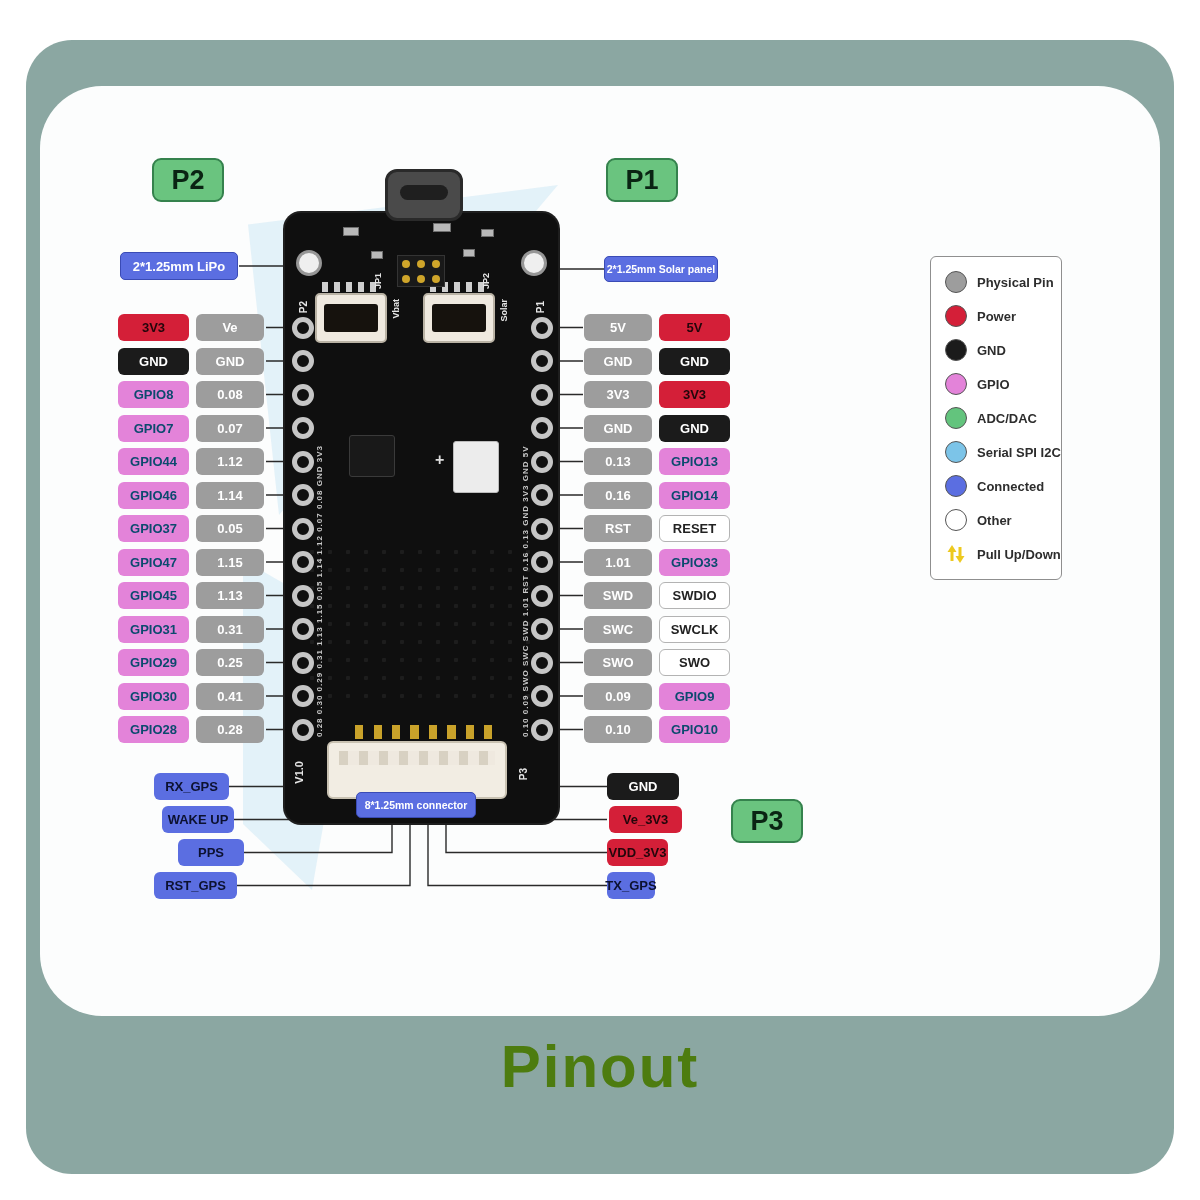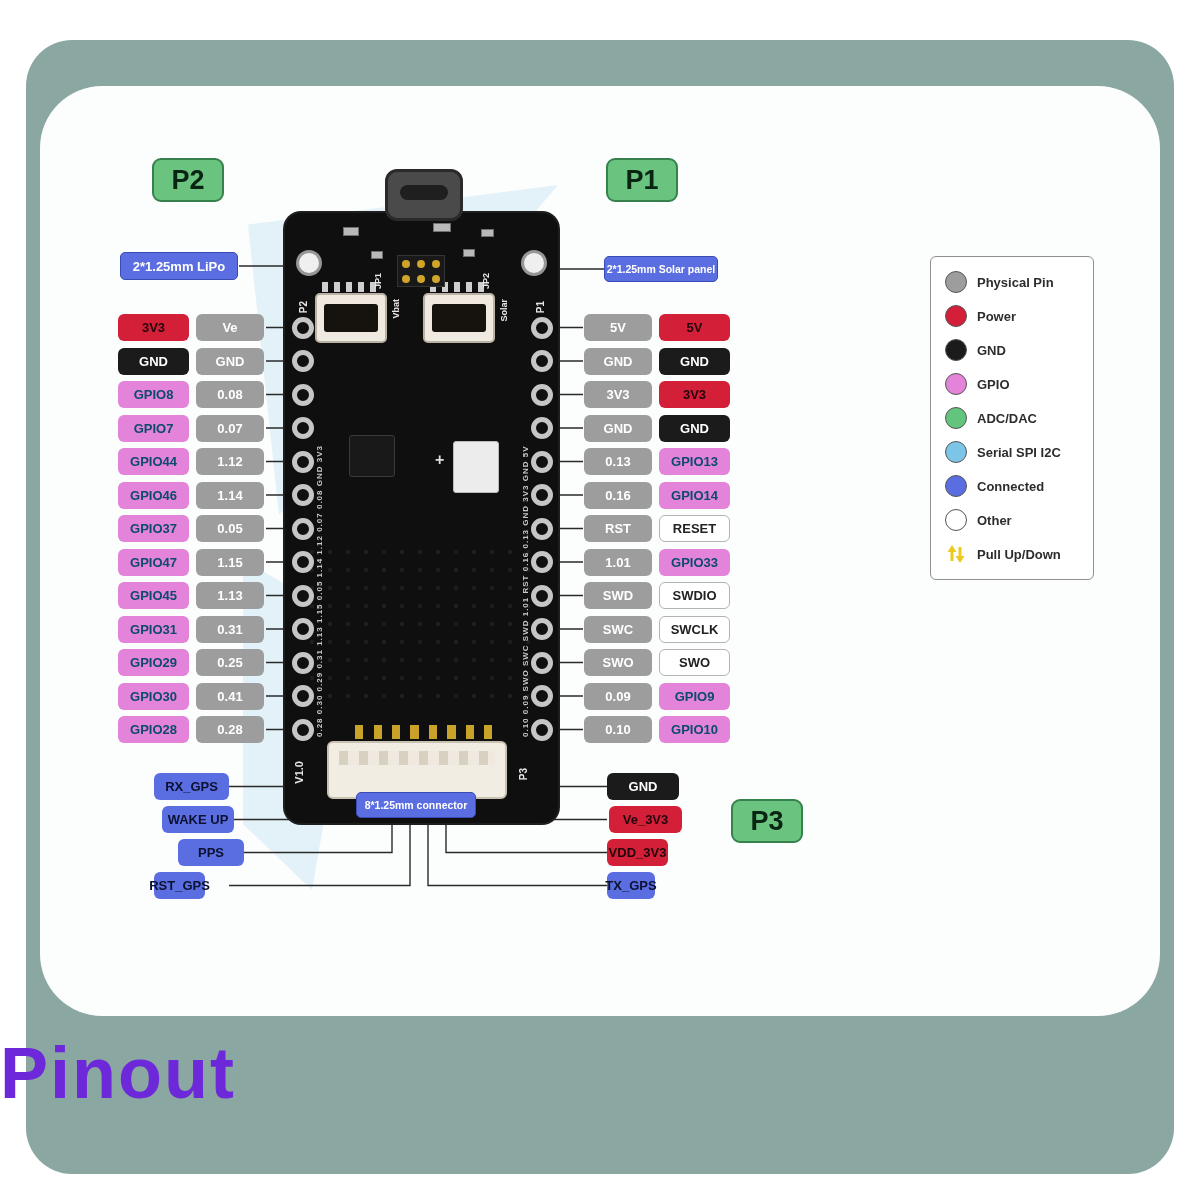--- a/index.html
+++ b/index.html
@@ -2,21 +2,21 @@
 <html style="--c-physical: #9d9d9d; --c-power: #d41f38; --c-gnd: #1b1b1b; --c-gpio: #e383d9; --c-adc: #63c47d; --c-serial: #7cc4e8; --c-connected: #5b6ee1; --c-other: #ffffff; --c-badge_green: #6ac47f; --c-mat: #8ba7a2; --c-pull_yellow: #edc91f;"><head>
 <meta charset="utf-8">
 <style>
   html,body{margin:0;padding:0;background:#ffffff;}
   #stage{position:relative;width:1200px;height:1200px;background:#ffffff;font-family:"Liberation Sans",sans-serif;overflow:hidden;}
   #mat{position:absolute;left:26px;top:40px;width:1148px;height:1134px;background:var(--c-mat,#8ba7a2);border-radius:46px;}
   #card{position:absolute;left:40px;top:86px;width:1120px;height:930px;background:#fcfdfd;border-radius:62px;}
   .wm{position:absolute;background:#d9edf7;opacity:.7;}
   #wm1{left:248px;top:185px;width:310px;height:330px;clip-path:polygon(0 12%,100% 0,10% 100%);}
   #wm2{left:243px;top:560px;width:115px;height:330px;clip-path:polygon(0 0,100% 20%,60% 100%,0 80%);}
-  #banner{position:absolute;left:0;top:1032px;width:100%;font-size:72px;font-weight:800;color:#6d28d9;letter-spacing:2px;}
+  #banner{position:absolute;left:0;top:1032px;width:100%;text-align:center;font-size:60px;font-weight:800;color:#4d7c0f;letter-spacing:2px;}
   #wires{position:absolute;left:0;top:0;width:1200px;height:1200px;pointer-events:none;}
 
   
   .port-badge{position:absolute;width:72px;height:44px;background:var(--c-badge_green,#6ac47f);border:2px solid #35824d;border-radius:9px;color:#0a2413;font-size:27px;font-weight:700;display:flex;align-items:center;justify-content:center;box-sizing:border-box;}
   #badge-p2{left:152px;top:158px;}
   #badge-p1{left:606px;top:158px;}
   #badge-p3{left:731px;top:799px;}
 
   
   .blue-badge{position:absolute;background:var(--c-connected,#5b6ee1);border:1px solid #3a4bb5;border-radius:5px;color:#ffffff;font-weight:700;display:flex;align-items:center;justify-content:center;white-space:nowrap;box-sizing:border-box;}
@@ -56,21 +56,21 @@
   #bconn{position:absolute;left:42px;top:528px;width:180px;height:58px;background:#f2ede3;border:2px solid #c9c2b2;border-radius:6px;box-sizing:border-box;}
   #bconn::before{content:"";position:absolute;left:10px;right:10px;top:8px;height:14px;background:repeating-linear-gradient(90deg,#d8d1c2 0 9px,#efe9df 9px 20px);}
   #bpins{position:absolute;left:70px;top:512px;width:146px;height:14px;background:repeating-linear-gradient(90deg,#c9a22a 0 8px,transparent 8px 18.5px);}
   .silk{position:absolute;writing-mode:vertical-rl;transform:rotate(180deg);font-size:8px;font-weight:700;color:#c9c9c9;letter-spacing:1px;white-space:nowrap;height:424px;}
   #silk-left{left:30px;top:100px;}
   #silk-right{left:236px;top:100px;}
   .silk-tag{position:absolute;writing-mode:vertical-rl;transform:rotate(180deg);font-size:10px;font-weight:700;color:#e6e6e6;}
   #plus{position:absolute;left:150px;top:238px;color:#dddddd;font-size:16px;font-weight:700;}
 
   
-  #legend{position:absolute;left:930px;top:256px;width:164px;padding:14px 8px 14px 14px;background:#ffffff;border:1.5px solid #8f8f8f;border-radius:6px;box-sizing:border-box;display:flex;flex-direction:column;gap:12px;z-index:5;}
+  #legend{position:absolute;left:930px;top:256px;width:132px;padding:14px 8px 14px 14px;background:#ffffff;border:1.5px solid #8f8f8f;border-radius:6px;box-sizing:border-box;display:flex;flex-direction:column;gap:12px;z-index:5;}
   .legend-item{display:flex;align-items:center;gap:10px;font-size:13px;font-weight:700;color:#2d2d2d;}
   .legend-dot{width:22px;height:22px;border-radius:50%;border:1.5px solid #555555;box-sizing:border-box;flex:0 0 auto;}
   .legend-pull{width:22px;height:22px;flex:0 0 auto;}
   .legend-label{white-space:nowrap;}
 
   #caption{position:absolute;left:895px;top:735px;width:270px;text-align:center;font-size:20px;font-weight:700;color:#141414;z-index:5;}
 </style>
 </head>
 <body>
 
@@ -307,18 +307,18 @@
             <polygon points="15,20 10.5,13 19.5,13" fill="#edc91f"></polygon>
           </svg></span>
         <span class="legend-label">Pull Up/Down</span>
       </div>
     </div>
 
   <div id="banner">Pinout</div>
 <div class="lbl free-lbl t-connected" style="left: 154px; top: 773px; width: 75px;">RX_GPS</div>
     <div class="lbl free-lbl t-connected" style="left: 162px; top: 806px; width: 72px;">WAKE UP</div>
     <div class="lbl free-lbl t-connected" style="left: 178px; top: 839px; width: 66px;">PPS</div>
-    <div class="lbl free-lbl t-connected" style="left: 154px; top: 872px; width: 51px;">RST_GPS</div>
+    <div class="lbl free-lbl t-connected" style="left: 154px; top: 872px; width: 83px;">RST_GPS</div>
     <div class="lbl free-lbl t-gnd" style="left: 607px; top: 773px; width: 72px;">GND</div>
     <div class="lbl free-lbl t-power" style="left: 609px; top: 806px; width: 73px;">Ve_3V3</div>
     <div class="lbl free-lbl t-power" style="left: 607px; top: 839px; width: 61px;">VDD_3V3</div>
     <div class="lbl free-lbl t-connected" style="left: 607px; top: 872px; width: 48px;">TX_GPS</div>
   </div>
 
 </body></html>

